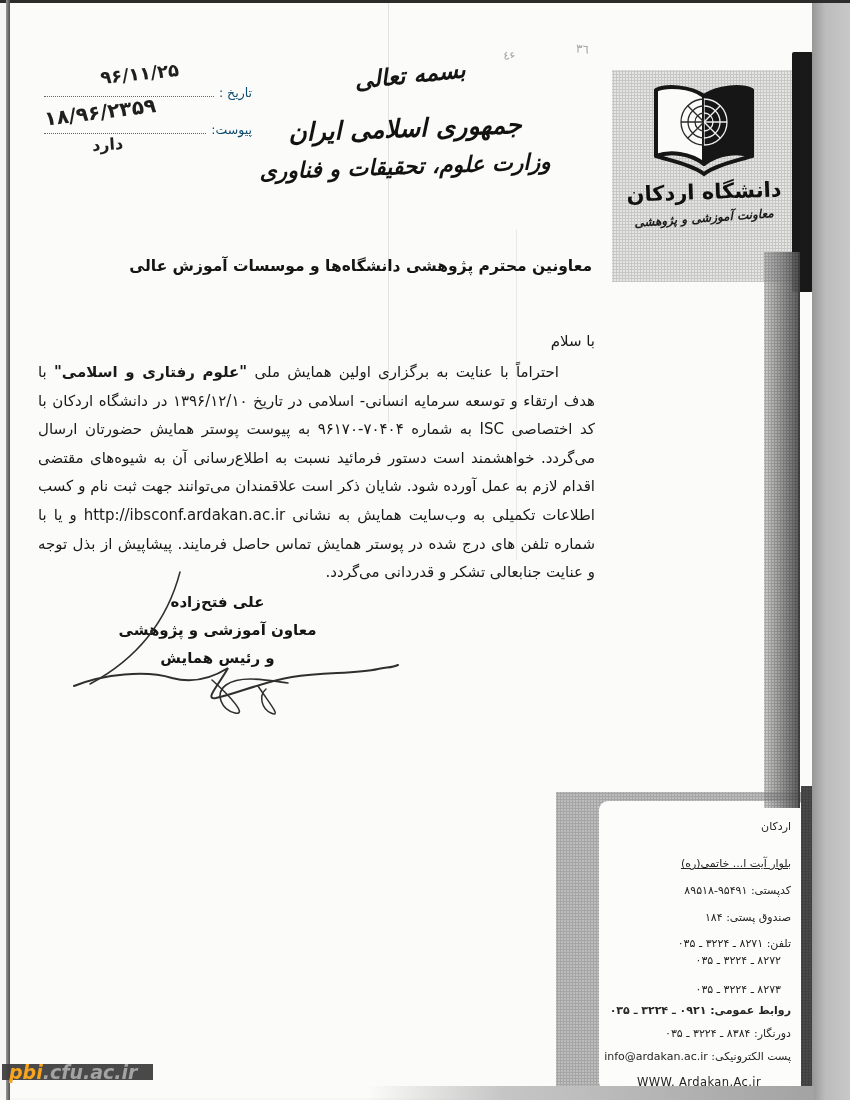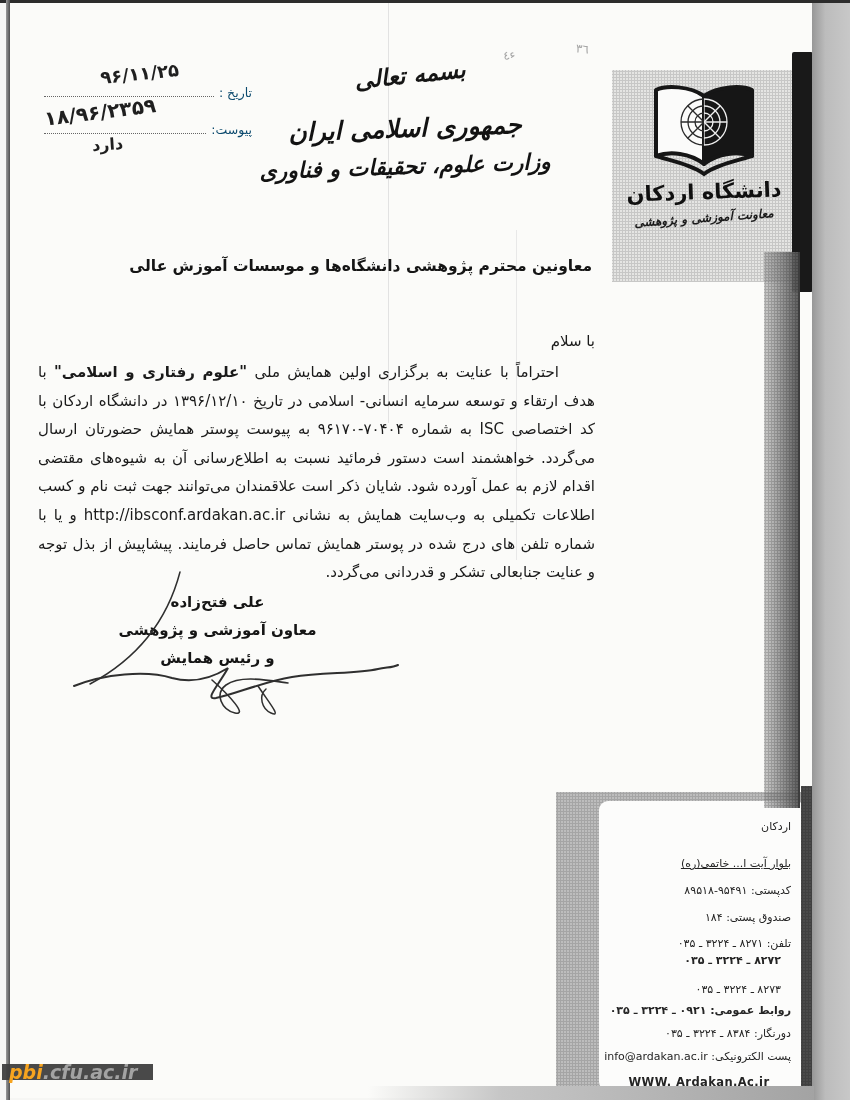--- a/index.html
+++ b/index.html
@@ -72,26 +72,26 @@
   .sig-ink{left:60px;top:562px;width:345px;height:165px;}
 
   
   .contact-card{left:599px;top:801px;width:206px;height:290px;background:#fcfcfb;border-radius:9px;}
   .cl{direction:rtl;font-size:11px;color:#242424;padding:0 14px 0 8px;white-space:nowrap;}
   .cl:nth-child(1){margin-top:19px;}
   .cl:nth-child(2){margin-top:24px;text-decoration:underline;}
   .cl:nth-child(3){margin-top:14px;}
   .cl:nth-child(4){margin-top:14px;}
   .cl:nth-child(5){margin-top:13px;}
-  .cl:nth-child(6){margin-top:4px;margin-right:10px;font-weight:bold;}
+  .cl:nth-child(6){margin-top:4px;margin-right:10px;}
   .cl:nth-child(7){margin-top:16px;margin-right:10px;}
   .cl:nth-child(8){margin-top:8px;font-weight:bold;}
   .cl:nth-child(9){margin-top:10px;}
   .cl:nth-child(10){margin-top:10px;}
-  .cl:nth-child(11){margin-top:12px;text-align:center;font-size:11.5px;letter-spacing:.4px;font-weight:bold;}
+  .cl:nth-child(11){margin-top:12px;text-align:center;font-size:11.5px;letter-spacing:.4px;}
 
   
   .watermark-bar{left:2px;top:1064px;width:151px;height:16px;background:rgba(62,62,62,.94);
     display:flex;align-items:center;direction:ltr;padding-left:7px;box-sizing:border-box;}
   .wm{font-style:italic;font-weight:bold;font-size:19px;line-height:1;}
   .wm-prefix{color:#f7a41f;}
   .wm-suffix{color:#a3a3a3;}
 </style>
 </head>
 <body>

